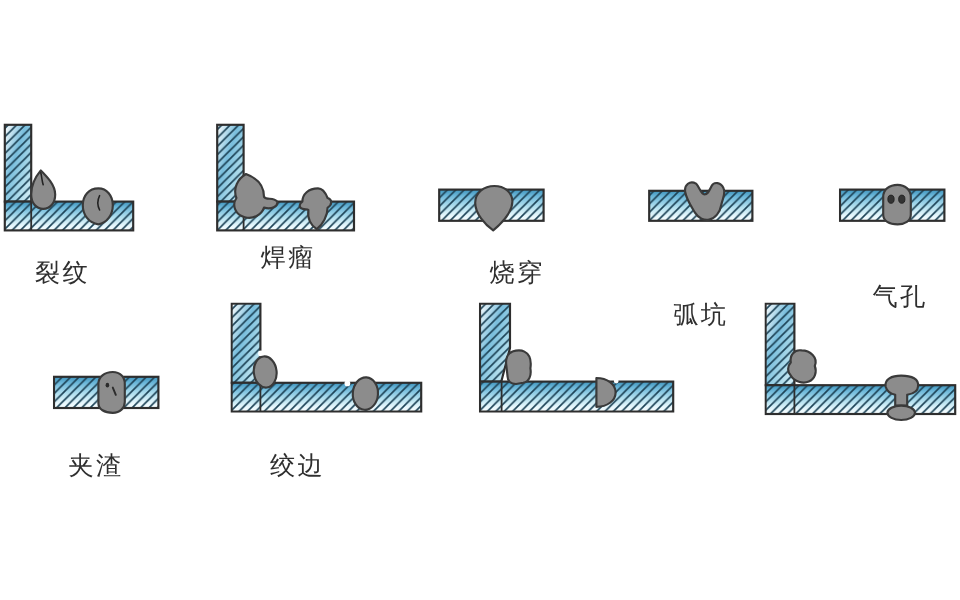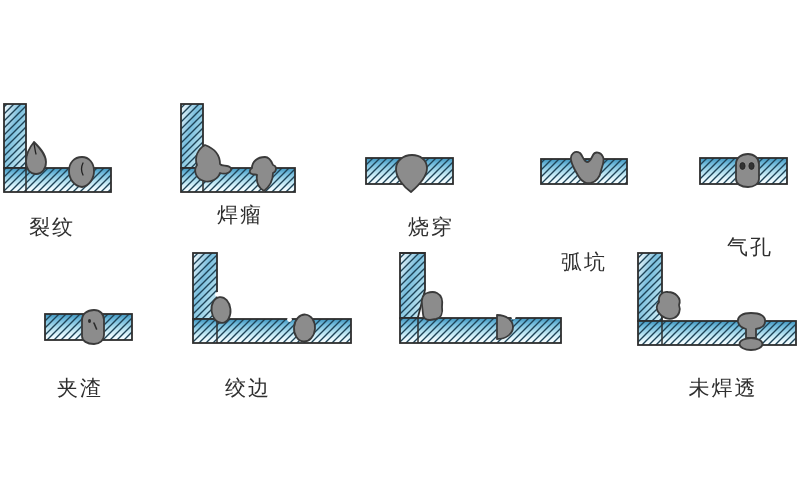--- a/index.html
+++ b/index.html
@@ -153,15 +153,14 @@
     </svg>
   </div>
 
   <div class="lbl" style="left:52px;top:213px;">裂纹</div>
   <div class="lbl" style="left:240px;top:201px;">焊瘤</div>
   <div class="lbl" style="left:431px;top:213px;">烧穿</div>
   <div class="lbl" style="left:584px;top:213px;margin-top:35px;">弧坑</div>
   <div class="lbl" style="left:750px;top:213px;margin-top:20px;">气孔</div>
   <div class="lbl" style="left:80px;top:374px;">夹渣</div>
   <div class="lbl" style="left:248px;top:374px;">绞边</div>
-  <div class="lbl" style="left:723px;top:374px;">未焊透</div>
 
 </div>
 
 </body></html>

